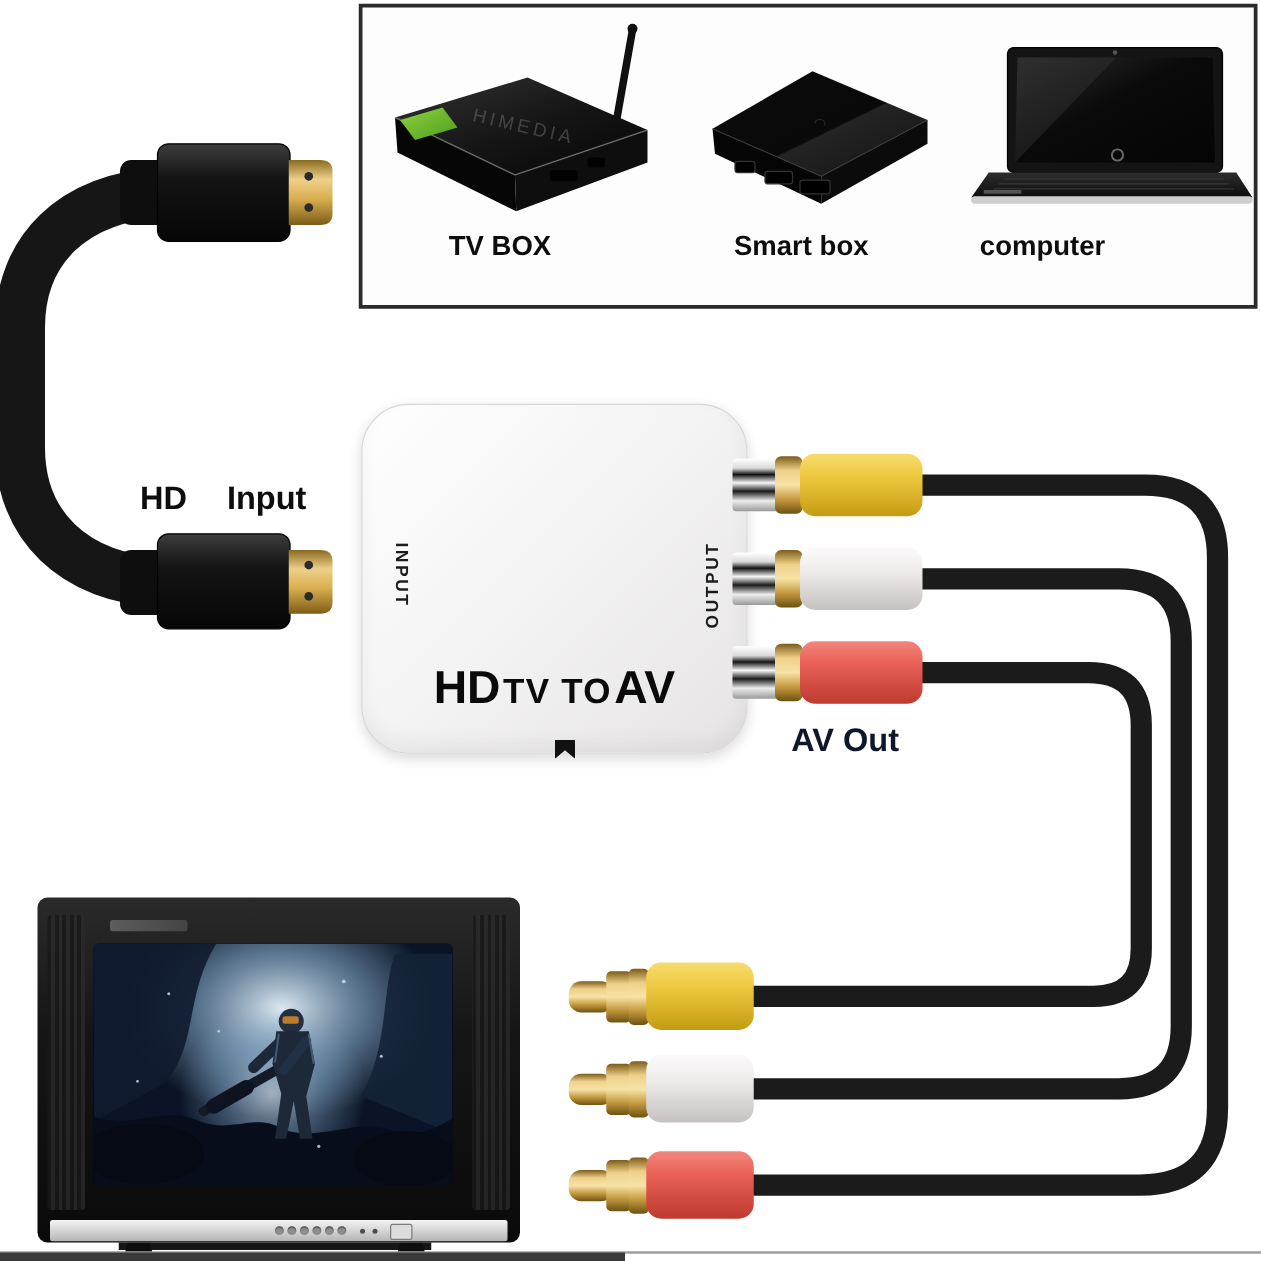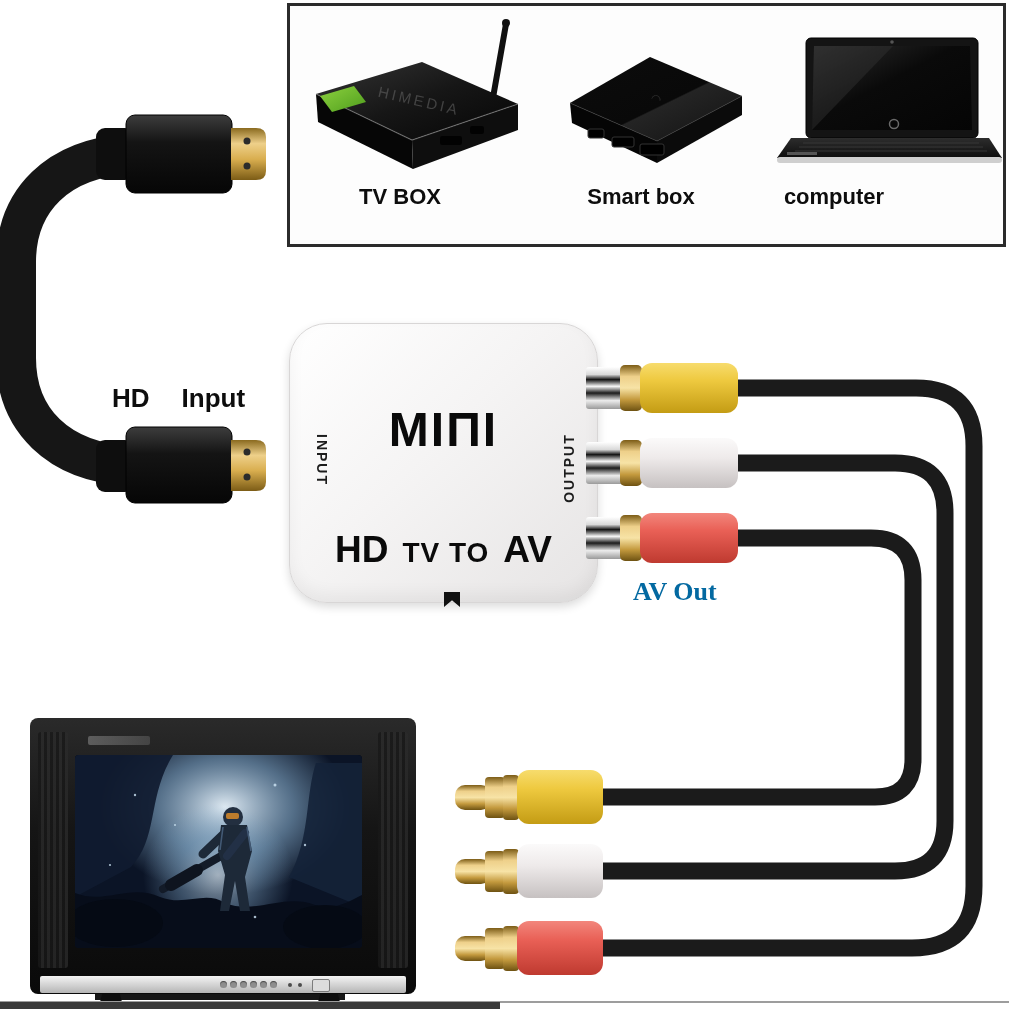--- a/index.html
+++ b/index.html
@@ -10,34 +10,34 @@
              border:3px solid #2b2b2b;background:#fdfdfd;}
   .device-img{position:absolute;}
   .device-label{position:absolute;top:184px;transform:translateX(-50%);
                 font-size:22px;font-weight:bold;color:#0d0d0d;white-space:nowrap;}
   .lbl-tvbox{left:400px;}
   .lbl-smartbox{left:641px;}
   .lbl-computer{left:834px;}
   
   .hd-input{position:absolute;left:112px;top:383px;font-size:26px;font-weight:bold;
             color:#0d0d0d;display:flex;gap:32px;}
-  .av-out{position:absolute;left:633px;top:577px;font-size:26px;font-weight:bold;color:#0369a1;font-family:Liberation Serif, serif;}
+  .av-out{position:absolute;left:633px;top:577px;font-size:26px;font-weight:bold;color:#0f172a;}
   
   .converter{position:absolute;left:289px;top:323px;width:307px;height:278px;border-radius:38px;
              background:linear-gradient(135deg,#ffffff 0%,#f5f4f4 45%,#e6e4e4 100%);
              border:1px solid #d8d6d6;box-shadow:0 4px 10px rgba(0,0,0,.14), inset 0 -8px 16px rgba(0,0,0,.05);}
   .mini-logo{position:absolute;left:0;right:0;top:78px;text-align:center;
              font-size:48px;font-weight:bold;letter-spacing:2px;color:#0a0a0a;}
   .side-label{position:absolute;font-size:14px;font-weight:bold;letter-spacing:2px;color:#1c1c1c;}
   .side-input{left:2px;top:128px;width:60px;text-align:center;transform:rotate(90deg);}
   .side-output{left:243px;top:136px;width:72px;text-align:center;transform:rotate(-90deg);}
   .model-line{position:absolute;left:0;right:0;top:205px;display:flex;justify-content:center;
               align-items:baseline;color:#0a0a0a;}
   .model-hd,.model-av{font-size:37px;font-weight:bold;}
-  .model-mid{font-size:28px;font-weight:bold;letter-spacing:1px;margin:0 14px;}
+  .model-mid{font-size:28px;font-weight:bold;letter-spacing:1px;margin:0 2px;}
   .usb-notch{position:absolute;left:444px;top:592px;width:16px;height:15px;background:#111;
              clip-path:polygon(0 0,100% 0,100% 100%,50% 55%,0 100%);}
   
   .wire-layer{position:absolute;left:0;top:0;}
   
   .tv-frame{position:absolute;left:30px;top:718px;width:386px;height:276px;border-radius:8px;
             background:linear-gradient(180deg,#2a2a2a 0%,#151515 40%,#0a0a0a 100%);}
   .tv-speaker{position:absolute;top:14px;width:30px;height:236px;border-radius:3px;opacity:.8;
               background:repeating-linear-gradient(90deg,#181818 0 3px,#2a2a2a 3px 6px);}
   .tv-speaker.left{left:8px;} .tv-speaker.right{right:8px;}
@@ -173,21 +173,20 @@
         <circle cx="247" cy="477" r="3.5" fill="#2b2b2b"></circle>
     </g>
   </svg>
 
   <div class="hd-input">
     <span>HD</span>
     <span>Input</span>
   </div>
 
   <div class="converter">
-    <div class="mini-logo">MIΠI</div>
     <div class="side-label side-input">INPUT</div>
     <div class="side-label side-output">OUTPUT</div>
     <div class="model-line">
       <span class="model-hd">HD</span>
       <span class="model-mid">TV TO</span>
       <span class="model-av">AV</span>
     </div>
   </div>
   <div class="usb-notch"></div>
 

